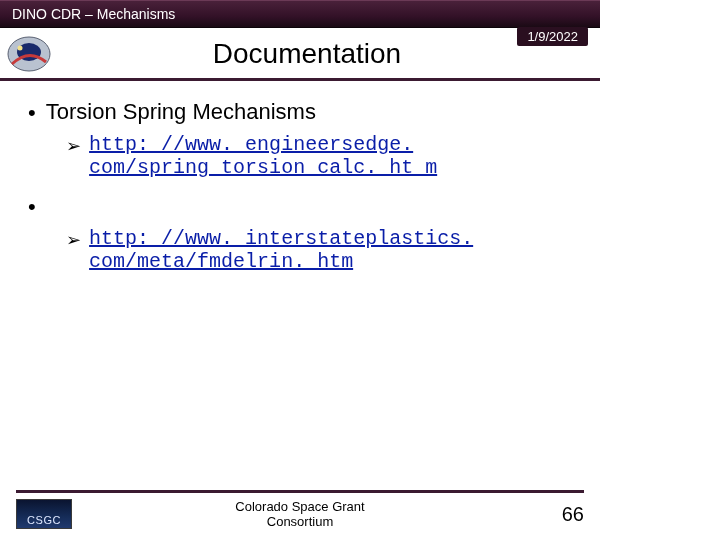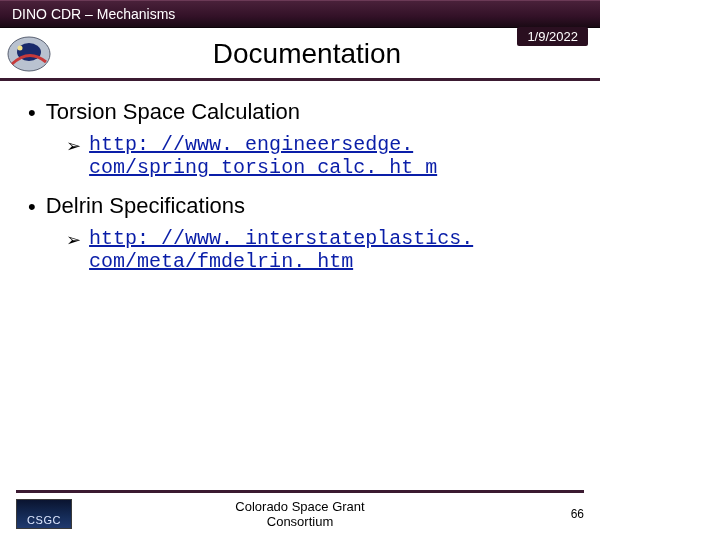--- a/index.html
+++ b/index.html
@@ -77,21 +77,21 @@
   .csgc-logo {
     width: 56px; height: 30px;
     background: linear-gradient(#0a1430, #142a55 55%, #213a6e);
     border: 1px solid #3a3a3a;
     display: flex; align-items: flex-end; justify-content: center;
     color: #dfe8ff;
     font-size: 11px; font-weight: normal; letter-spacing: 0.5px;
     padding-bottom: 2px;
   }
   .footer-center { flex: 1; text-align: center; line-height: 1.2; }
-  .page-num { width: 56px; text-align: right; font-size: 12px; }
+  .page-num { width: 56px; text-align: right; font-size: 20px; }
 </style>
 </head>
 <body>
 
 <div class="slide">
 
   <div class="header-bar">
     <div>DINO CDR – Mechanisms</div>
     <div class="header-date">1/9/2022</div>
   </div>
@@ -107,30 +107,29 @@
     </div>
     <div class="slide-title">Documentation</div>
   </div>
 
   <div class="hr-purple"></div>
 
   <div class="content">
 
     <div class="bullet">
       <span class="dot">•</span>
-      <span>Torsion Space Calculation</span>
+      <span>Torsion Spring Mechanisms</span>
     </div>
     <div class="sub">
       <span class="arrow">➢</span>
       <span class="link">http: //www. engineersedge. com/spring_torsion_calc. ht m</span>
     </div>
 
     <div class="bullet">
       <span class="dot">•</span>
-      <span>Delrin Specifications</span>
     </div>
     <div class="sub">
       <span class="arrow">➢</span>
       <span class="link">http: //www. interstateplastics. com/meta/fmdelrin. htm</span>
     </div>
 
   </div>
 
   <div class="footer">
     <div class="footer-line"></div>

